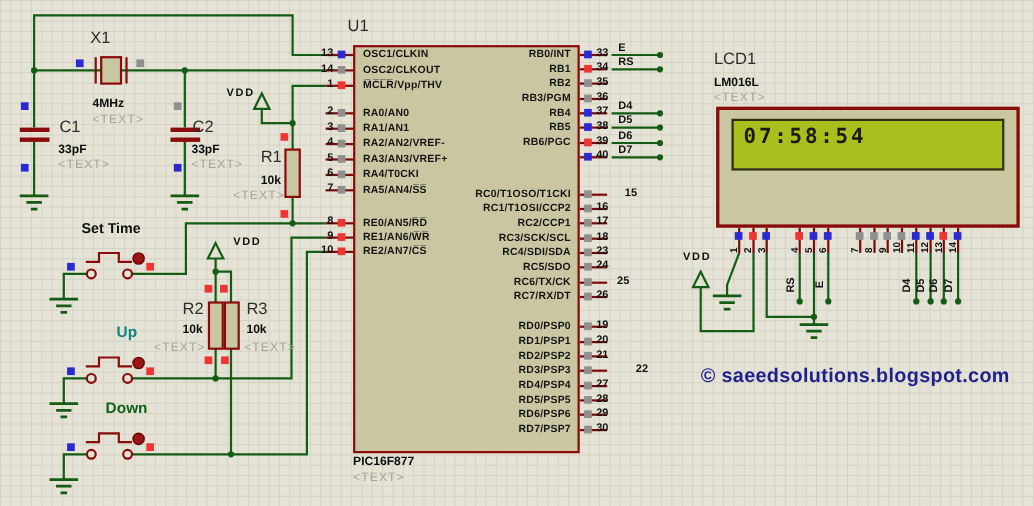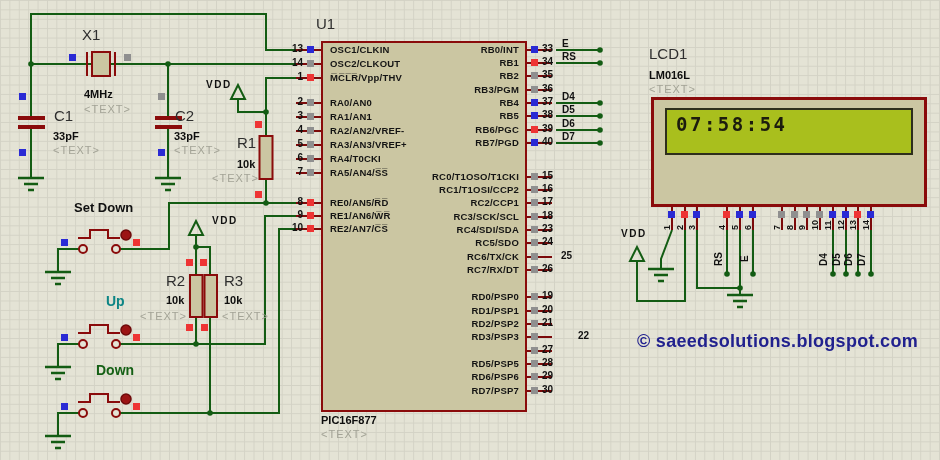--- a/index.html
+++ b/index.html
@@ -232,21 +232,21 @@
   <div class="vddlbl" style="left:212px;top:216px">VDD</div>
   <div class="vddlbl" style="left:621px;top:229px">VDD</div>
 
   <div class="netlbl" style="left:562px;top:39px">E</div>
   <div class="netlbl" style="left:562px;top:52px">RS</div>
   <div class="netlbl" style="left:562px;top:92px">D4</div>
   <div class="netlbl" style="left:562px;top:105px">D5</div>
   <div class="netlbl" style="left:562px;top:119px">D6</div>
   <div class="netlbl" style="left:562px;top:132px">D7</div>
 
-  <div class="btnlbl" style="left:74px;top:201px">Set Down</div>
+  <div class="btnlbl" style="left:74px;top:201px">Set Time</div>
   <div class="btnlbl btnlbl-up" style="left:106px;top:295px">Up</div>
   <div class="btnlbl btnlbl-down" style="left:96px;top:364px">Down</div>
 
   <div class="copyright">© saeedsolutions.blogspot.com</div>
 <div class="stub-h" style="left: 296px; top: 49px; position: absolute;"></div>
     <div class="sq" style="left: 307px; top: 46px; position: absolute; background: rgb(42, 42, 212);"></div>
     <div class="pin-num pin-num-l" style="left: 271px; top: 44px; position: absolute;">13</div>
     <div class="pin-name" style="left: 330px; top: 44px; position: absolute;">OSC1/CLKIN</div>
     <div class="stub-h" style="left: 296px; top: 63px; position: absolute;"></div>
     <div class="sq" style="left: 307px; top: 60px; position: absolute; background: rgb(143, 143, 143);"></div>
@@ -316,24 +316,23 @@
     <div class="sq" style="left: 531px; top: 112px; position: absolute; background: rgb(42, 42, 212);"></div>
     <div class="pin-num" style="left: 542px; top: 110px; position: absolute;">38</div>
     <div class="pin-name pin-name-r" style="left: 360px; top: 110px; position: absolute; text-align: right;">RB5</div>
     <div class="stub-h" style="left: 527px; top: 129px; position: absolute;"></div>
     <div class="sq" style="left: 531px; top: 126px; position: absolute; background: rgb(238, 52, 52);"></div>
     <div class="pin-num" style="left: 542px; top: 124px; position: absolute;">39</div>
     <div class="pin-name pin-name-r" style="left: 360px; top: 124px; position: absolute; text-align: right;">RB6/PGC</div>
     <div class="stub-h" style="left: 527px; top: 142px; position: absolute;"></div>
     <div class="sq" style="left: 531px; top: 139px; position: absolute; background: rgb(42, 42, 212);"></div>
     <div class="pin-num" style="left: 542px; top: 137px; position: absolute;">40</div>
-    <div class="pin-name pin-name-r" style="left: 360px; top: 137px; position: absolute; text-align: right;">RB7/PGD</div>
     <div class="stub-h" style="left: 527px; top: 176px; position: absolute;"></div>
     <div class="sq" style="left: 531px; top: 173px; position: absolute; background: rgb(143, 143, 143);"></div>
-    <div class="pin-num" style="left: 542px; top: 171px; position: absolute;">15</div>
+    <div class="pin-num" style="left: 568px; top: 171px; position: absolute;">15</div>
     <div class="pin-name pin-name-r" style="left: 360px; top: 171px; position: absolute; text-align: right;">RC0/T1OSO/T1CKI</div>
     <div class="stub-h" style="left: 527px; top: 189px; position: absolute;"></div>
     <div class="sq" style="left: 531px; top: 186px; position: absolute; background: rgb(143, 143, 143);"></div>
     <div class="pin-num" style="left: 542px; top: 184px; position: absolute;">16</div>
     <div class="pin-name pin-name-r" style="left: 360px; top: 184px; position: absolute; text-align: right;">RC1/T1OSI/CCP2</div>
     <div class="stub-h" style="left: 527px; top: 202px; position: absolute;"></div>
     <div class="sq" style="left: 531px; top: 199px; position: absolute; background: rgb(143, 143, 143);"></div>
     <div class="pin-num" style="left: 542px; top: 197px; position: absolute;">17</div>
     <div class="pin-name pin-name-r" style="left: 360px; top: 197px; position: absolute; text-align: right;">RC2/CCP1</div>
     <div class="stub-h" style="left: 527px; top: 216px; position: absolute;"></div>
@@ -368,20 +367,21 @@
     <div class="sq" style="left: 531px; top: 320px; position: absolute; background: rgb(143, 143, 143);"></div>
     <div class="pin-num" style="left: 542px; top: 318px; position: absolute; text-align: right;">21</div>
     <div class="pin-name pin-name-r" style="left: 360px; top: 318px; position: absolute; text-align: right;">RD2/PSP2</div>
     <div class="stub-h" style="left: 527px; top: 336px; position: absolute;"></div>
     <div class="sq" style="left: 531px; top: 333px; position: absolute; background: rgb(143, 143, 143);"></div>
     <div class="pin-num" style="left: 542px; top: 331px; position: absolute; margin-left: 36px;">22</div>
     <div class="pin-name pin-name-r" style="left: 360px; top: 331px; position: absolute; text-align: right;">RD3/PSP3</div>
     <div class="stub-h" style="left: 527px; top: 350px; position: absolute;"></div>
     <div class="sq" style="left: 531px; top: 347px; position: absolute; background: rgb(143, 143, 143);"></div>
     <div class="pin-num" style="left: 542px; top: 345px; position: absolute;">27</div>
+    <div class="pin-name pin-name-r" style="left: 360px; top: 345px; position: absolute; text-align: right;">RD4/PSP4</div>
     <div class="stub-h" style="left: 527px; top: 363px; position: absolute;"></div>
     <div class="sq" style="left: 531px; top: 360px; position: absolute; background: rgb(143, 143, 143);"></div>
     <div class="pin-num" style="left: 542px; top: 358px; position: absolute;">28</div>
     <div class="pin-name pin-name-r" style="left: 360px; top: 358px; position: absolute; text-align: right;">RD5/PSP5</div>
     <div class="stub-h" style="left: 527px; top: 376px; position: absolute;"></div>
     <div class="sq" style="left: 531px; top: 373px; position: absolute; background: rgb(143, 143, 143);"></div>
     <div class="pin-num" style="left: 542px; top: 371px; position: absolute;">29</div>
     <div class="pin-name pin-name-r" style="left: 360px; top: 371px; position: absolute; text-align: right;">RD6/PSP6</div>
     <div class="stub-h" style="left: 527px; top: 390px; position: absolute;"></div>
     <div class="sq" style="left: 531px; top: 387px; position: absolute; background: rgb(143, 143, 143);"></div>

